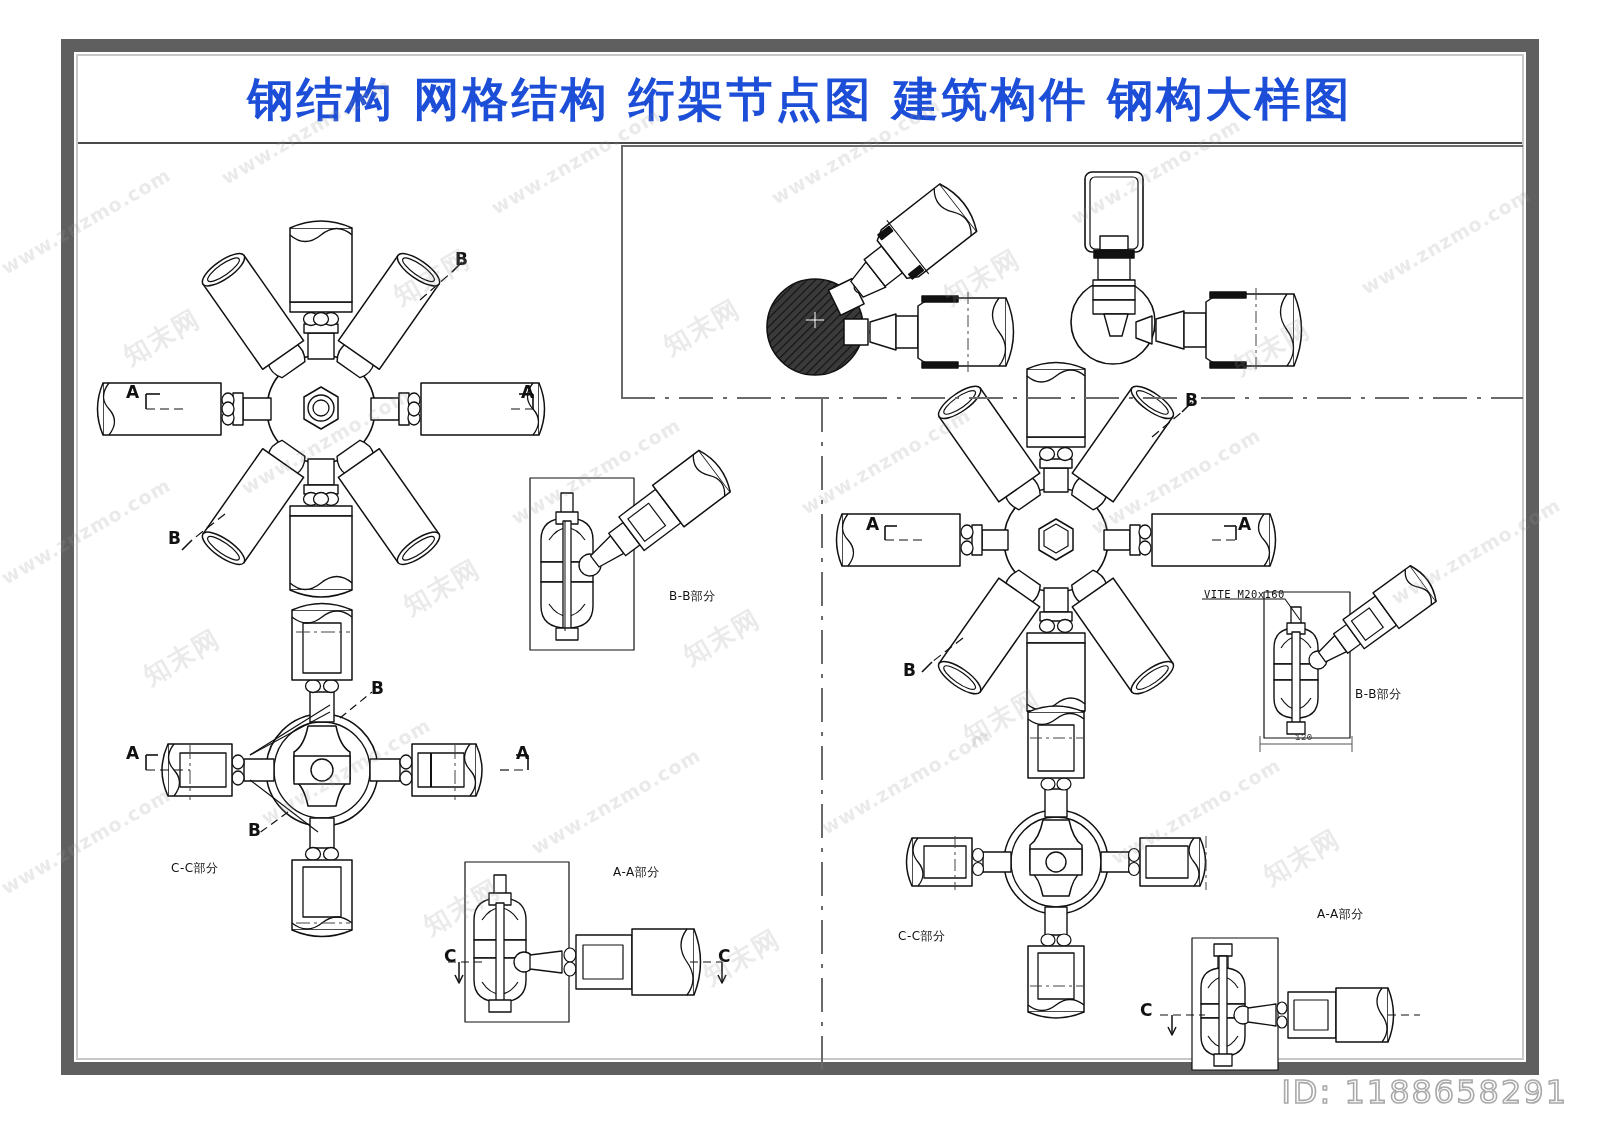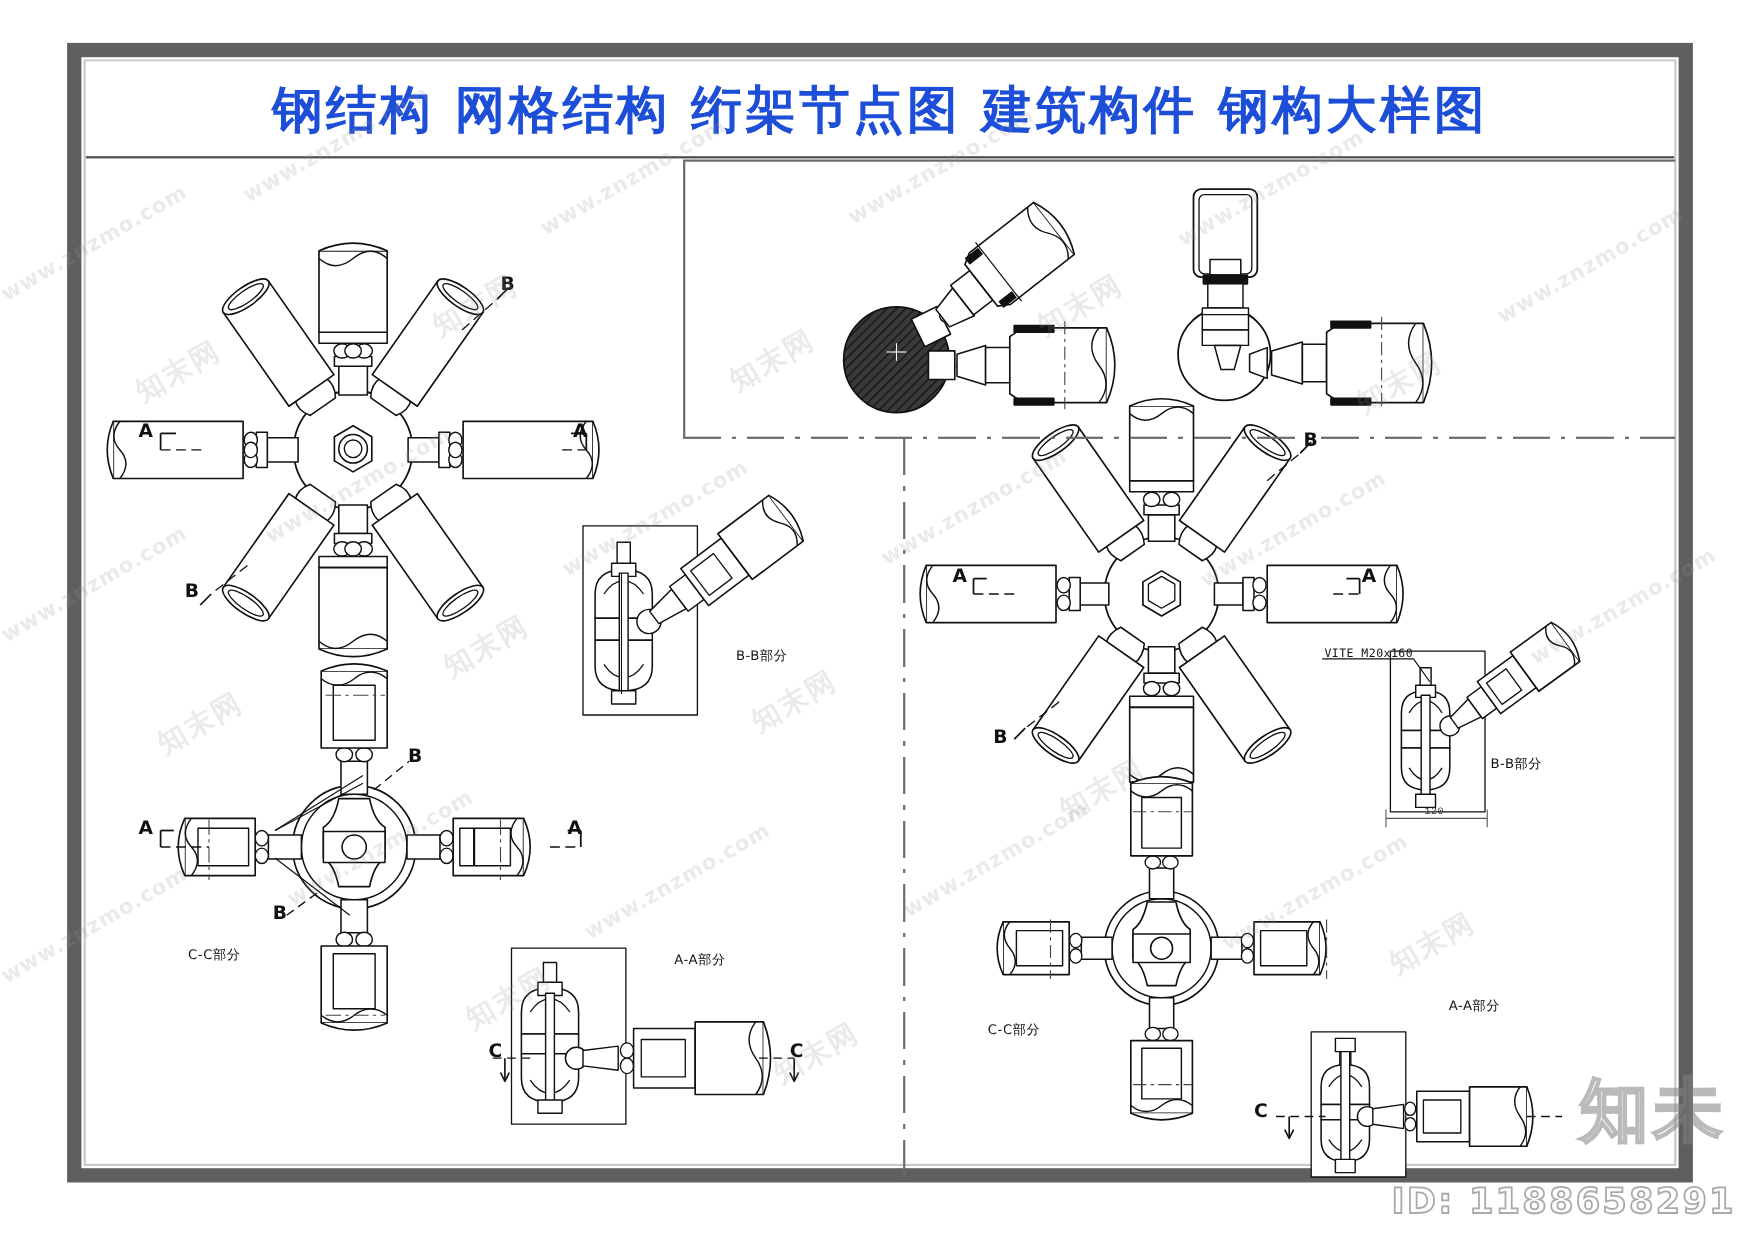--- a/index.html
+++ b/index.html
@@ -79,22 +79,22 @@
   .wm-url{font-size:19px;letter-spacing:1px;}
   .wm-cn{font-size:26px;letter-spacing:2px;}
 
   #wm-logo{
     position:absolute;right:30px;bottom:72px;z-index:7;
     font-size:63px;font-weight:bold;color:rgba(255,255,255,0.0);
     -webkit-text-stroke:2px rgba(130,130,130,0.55);
     font-family:"DejaVu Sans","Liberation Sans",sans-serif;letter-spacing:4px;
   }
   #wm-id{
-    position:absolute;right:22px;bottom:14px;z-index:7;
-    font-size:32px;font-weight:bold;color:rgba(255,255,255,0);
+    position:absolute;right:32px;bottom:14px;z-index:7;
+    font-size:32px;font-weight:normal;color:rgba(255,255,255,0);
     -webkit-text-stroke:1.6px rgba(140,140,140,0.75);
     font-family:"DejaVu Sans","Liberation Sans",sans-serif;letter-spacing:2px;
   }
 </style>
 </head>
 <body>
 
 <div id="sheet">
 
   <div id="frame-outer"></div>
@@ -641,16 +641,15 @@
   <div class="wm wm-cn" style="left:400px;top:570px;">知末网</div>
   <div class="wm wm-cn" style="left:420px;top:890px;">知末网</div>
   <div class="wm wm-cn" style="left:660px;top:310px;">知末网</div>
   <div class="wm wm-cn" style="left:680px;top:620px;">知末网</div>
   <div class="wm wm-cn" style="left:700px;top:940px;">知末网</div>
   <div class="wm wm-cn" style="left:940px;top:260px;">知末网</div>
   <div class="wm wm-cn" style="left:960px;top:700px;">知末网</div>
   <div class="wm wm-cn" style="left:1230px;top:330px;">知末网</div>
   <div class="wm wm-cn" style="left:1260px;top:840px;">知末网</div>
 
-  <div id="wm-logo">知未</div>
   <div id="wm-id">ID: 1188658291</div>
 
 </div>
 
 </body></html>

